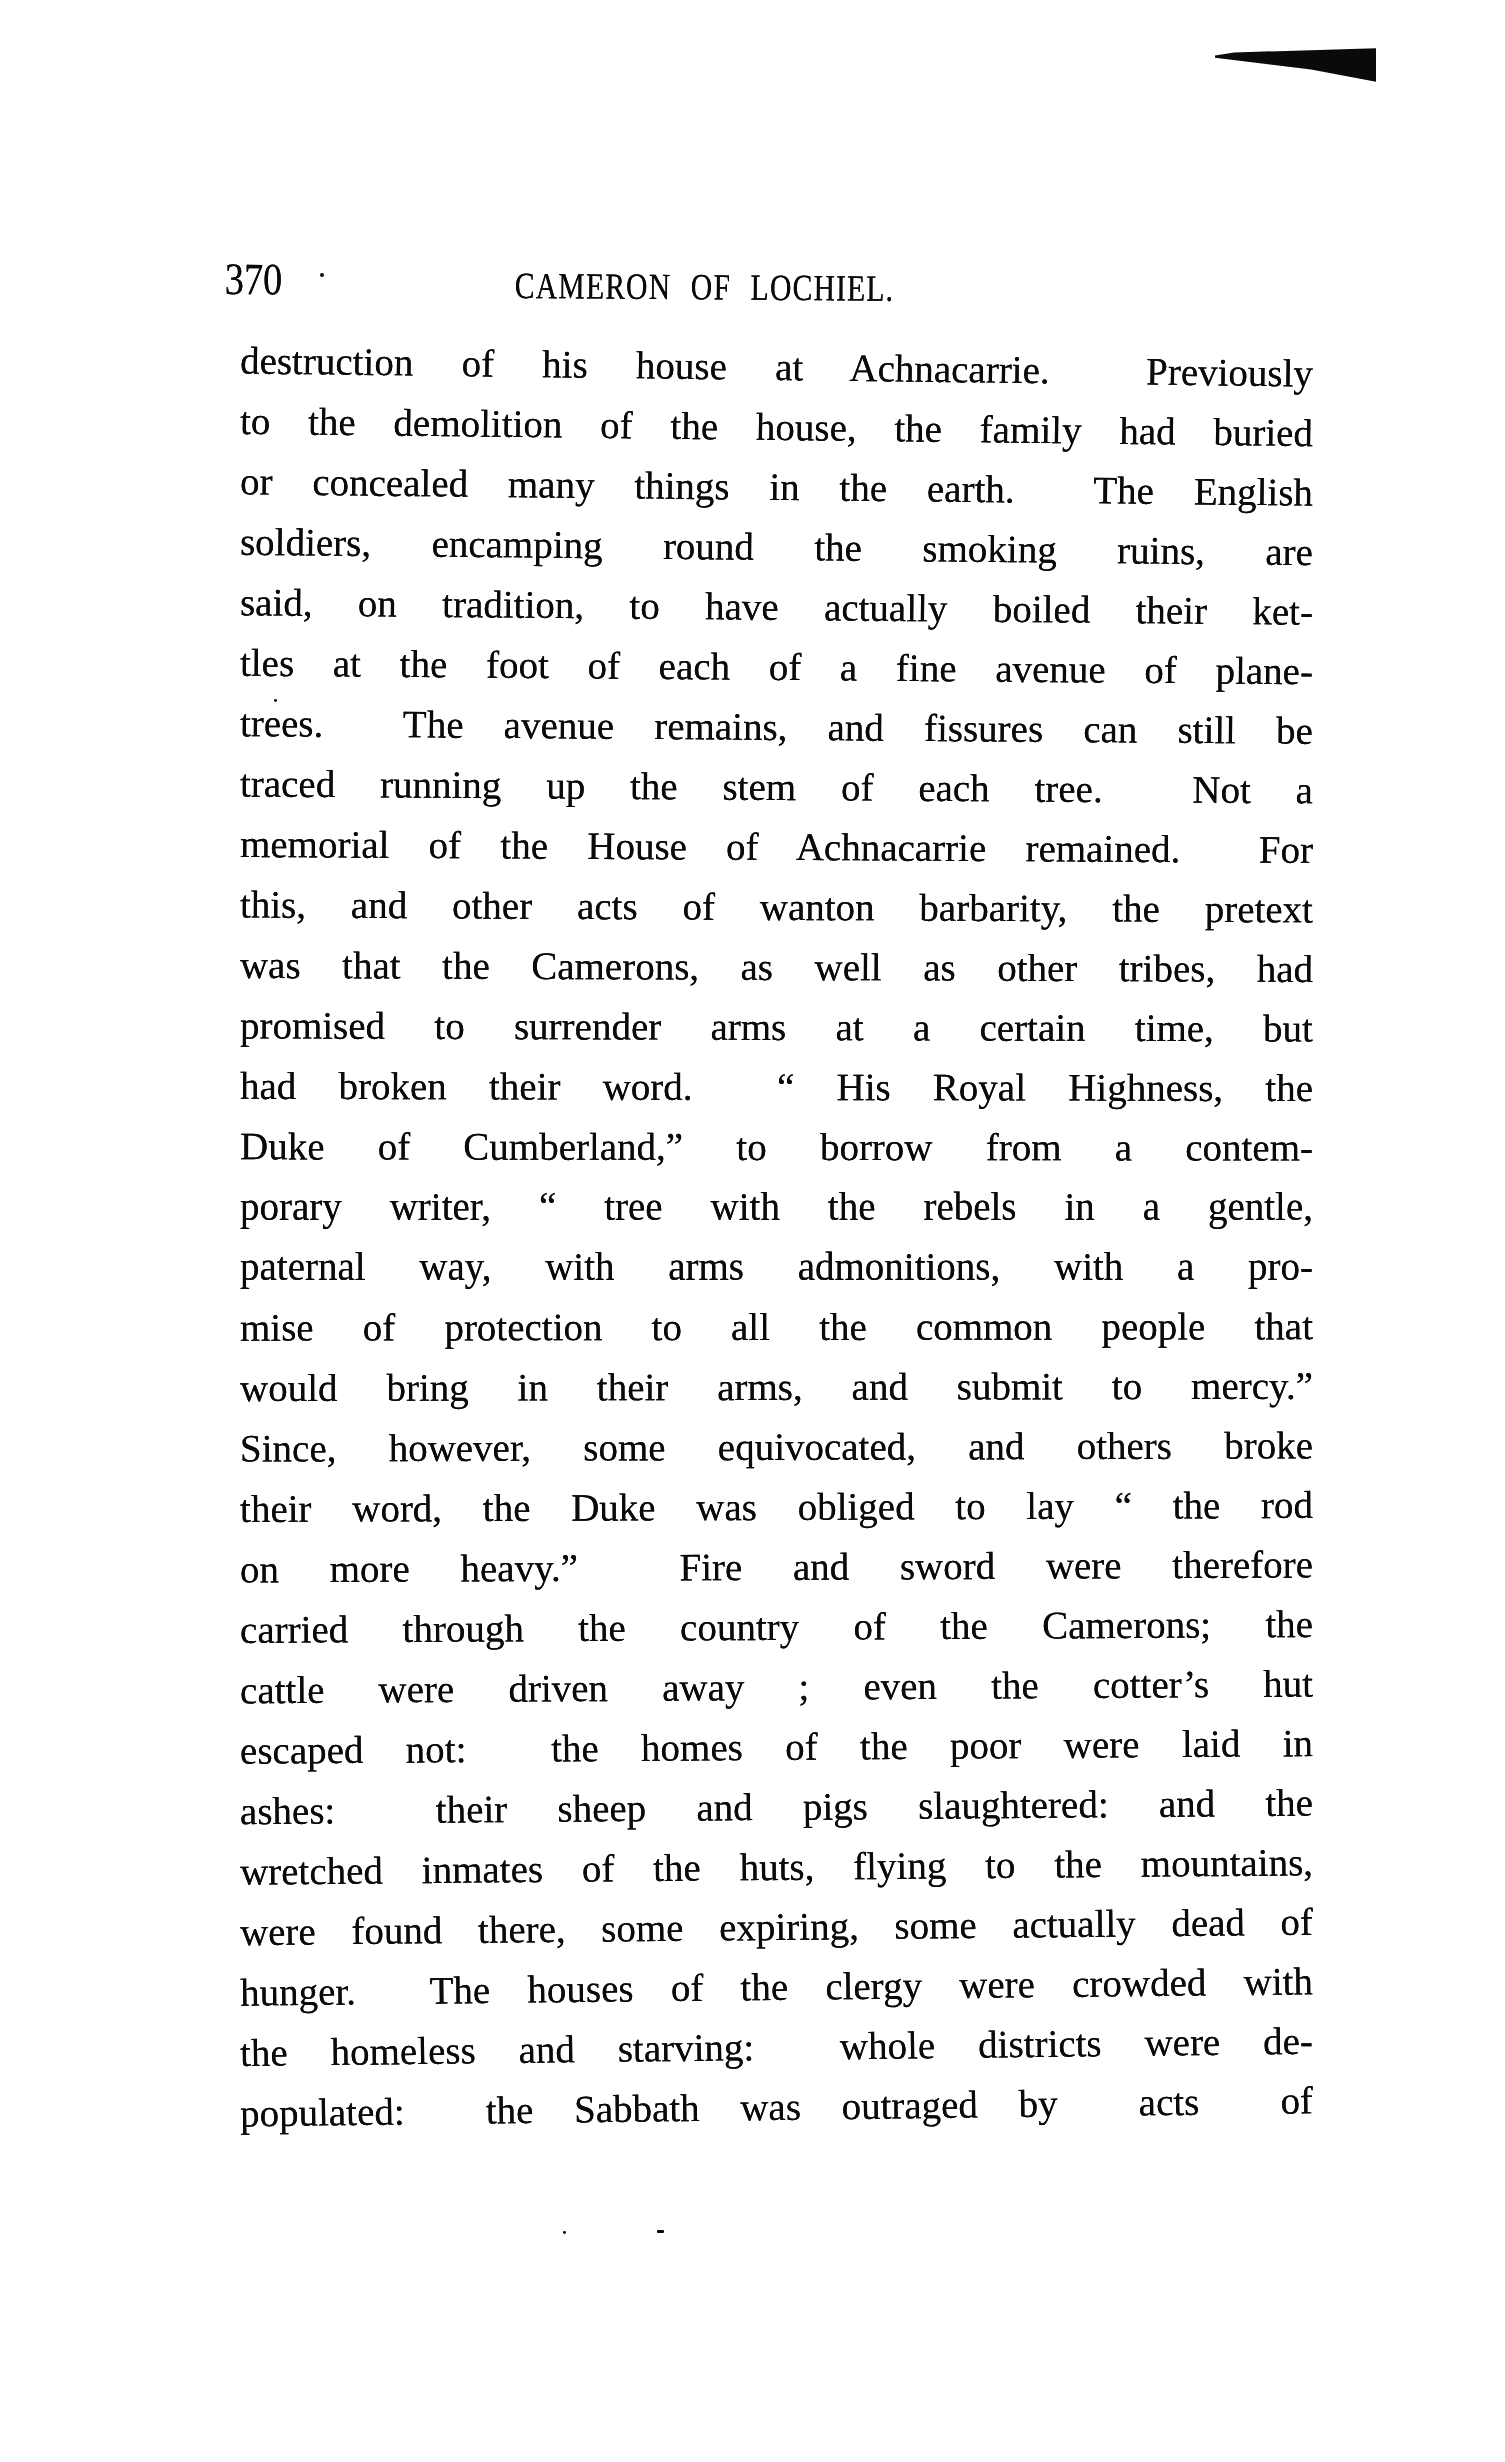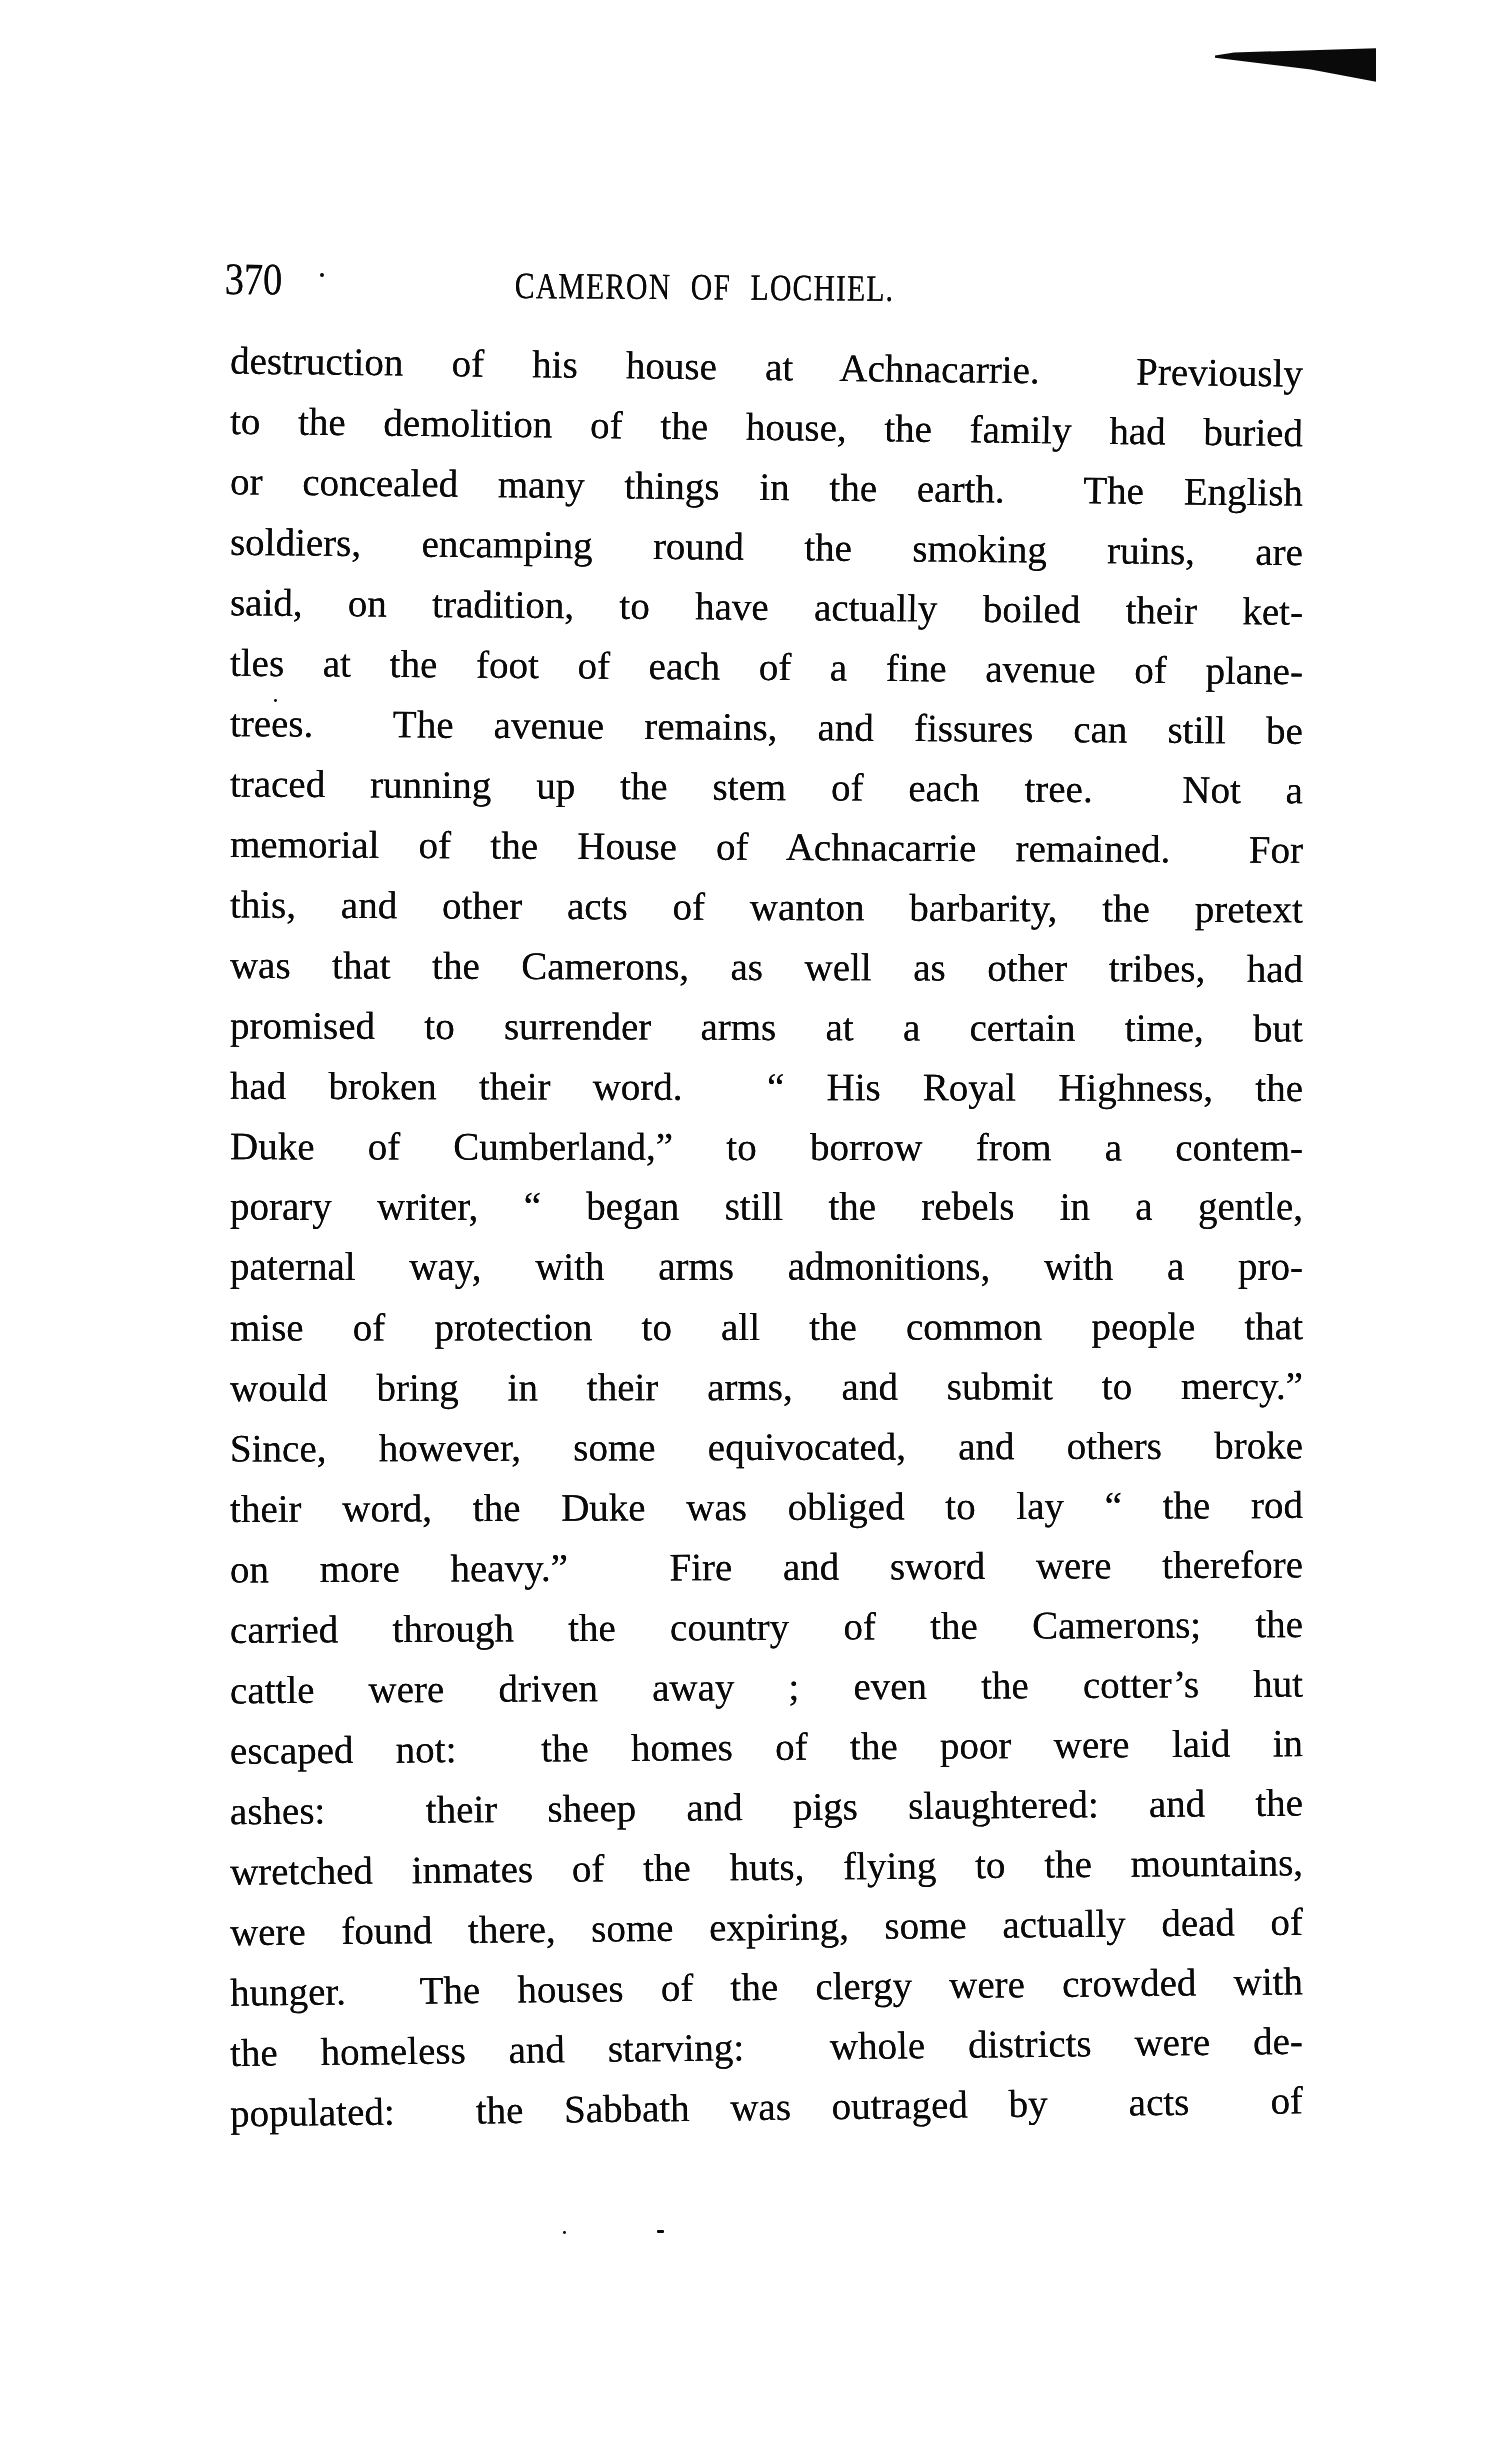--- a/index.html
+++ b/index.html
@@ -44,21 +44,21 @@
     line-height: 1;
     letter-spacing: 1.5px;
     word-spacing: 13.7px;
     transform: scaleX(0.8) rotate(0.35deg);
     transform-origin: left top;
     white-space: nowrap;
     text-shadow: 0 0 0.6px currentColor;
   }
   .textblock {
     position: absolute;
-    left: 230px;
+    left: 240px;
     top: 337px;
     width: 1073px;
   }
   .textblock .line {
     height: 60px;
     line-height: 60px;
     font-size: 39px;
     text-align: justify;
     text-align-last: justify;
     white-space: pre-wrap;
@@ -93,21 +93,21 @@
       <div class="line" style="transform: rotate(0.507deg);">said, on tradition, to have actually boiled their ket-</div>
       <div class="line" style="transform: rotate(0.459deg);">tles at the foot of each of a fine avenue of plane-</div>
       <div class="line" style="transform: rotate(0.41deg);">trees.  The avenue remains, and fissures can still be</div>
       <div class="line" style="transform: rotate(0.362deg);">traced running up the stem of each tree.  Not a</div>
       <div class="line" style="transform: rotate(0.314deg);">memorial of the House of Achnacarrie remained.  For</div>
       <div class="line" style="transform: rotate(0.266deg);">this, and other acts of wanton barbarity, the pretext</div>
       <div class="line" style="transform: rotate(0.217deg);">was that the Camerons, as well as other tribes, had</div>
       <div class="line" style="transform: rotate(0.169deg);">promised to surrender arms at a certain time, but</div>
       <div class="line" style="transform: rotate(0.121deg);">had broken their word.  “ His Royal Highness, the</div>
       <div class="line" style="transform: rotate(0.072deg);">Duke of Cumberland,” to borrow from a contem-</div>
-      <div class="line" style="transform: rotate(0.024deg);">porary writer, “ began still the rebels in a gentle,</div>
+      <div class="line" style="transform: rotate(0.024deg);">porary writer, “ tree with the rebels in a gentle,</div>
       <div class="line" style="transform: rotate(-0.024deg);">paternal way, with arms admonitions, with a pro-</div>
       <div class="line" style="transform: rotate(-0.072deg);">mise of protection to all the common people that</div>
       <div class="line" style="transform: rotate(-0.121deg);">would bring in their arms, and submit to mercy.”</div>
       <div class="line" style="transform: rotate(-0.169deg);">Since, however, some equivocated, and others broke</div>
       <div class="line" style="transform: rotate(-0.217deg);">their word, the Duke was obliged to lay “ the rod</div>
       <div class="line" style="transform: rotate(-0.266deg);">on more heavy.”  Fire and sword were therefore</div>
       <div class="line" style="transform: rotate(-0.314deg);">carried through the country of the Camerons; the</div>
       <div class="line" style="transform: rotate(-0.362deg);">cattle were driven away ; even the cotter’s hut</div>
       <div class="line" style="transform: rotate(-0.41deg);">escaped not:  the homes of the poor were laid in</div>
       <div class="line" style="transform: rotate(-0.459deg);">ashes:  their sheep and pigs slaughtered: and the</div>

